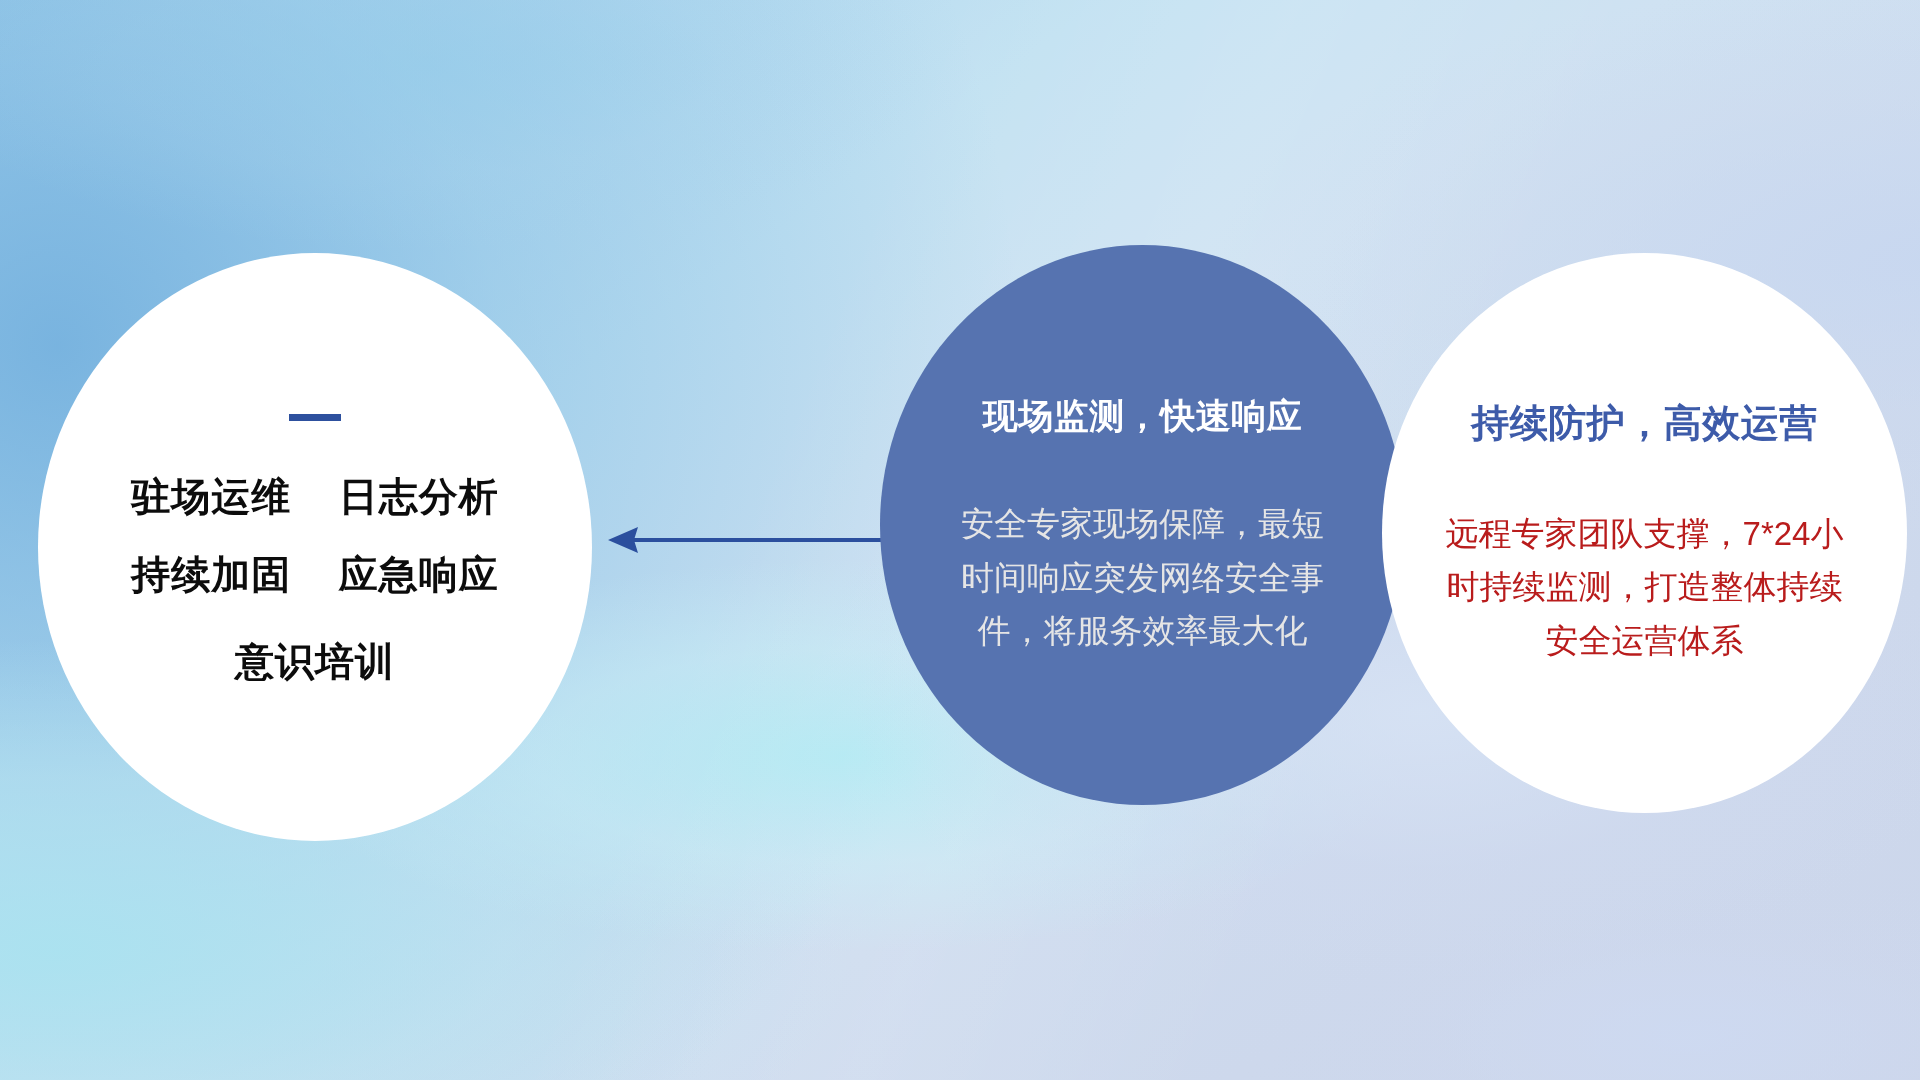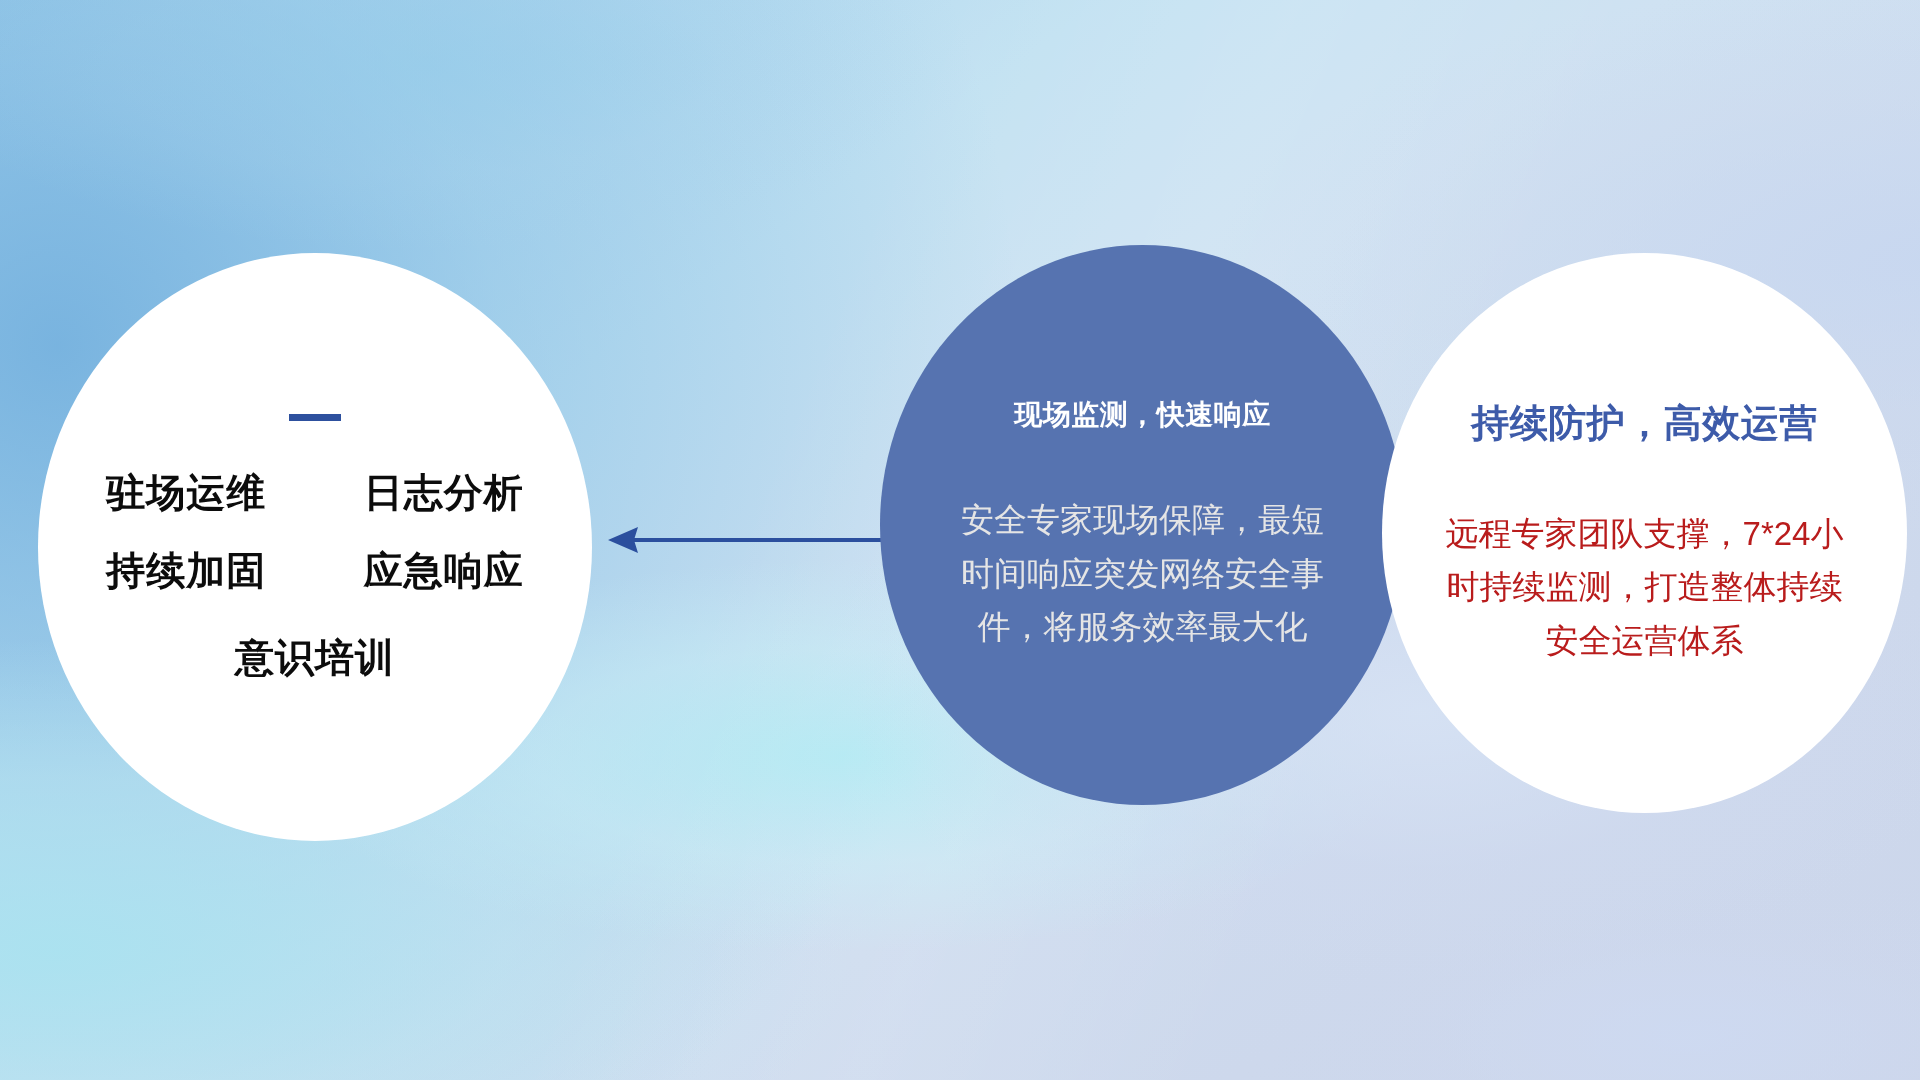--- a/index.html
+++ b/index.html
@@ -119,37 +119,36 @@
     background: #2d509e;
     margin-bottom: 56px;
   }
   .left-line {
     font-size: 39px;
     font-weight: bold;
     color: #0c0c0c;
     letter-spacing: 1px;
     line-height: 1.0;
     white-space: pre;
-    font-family: Liberation Mono, monospace;
   }
   .left-line + .left-line { margin-top: 39px; text-align: right; }
   #left-line-3 { margin-top: 48px; }
 
   
   #bubble-mid {
     left: 880px;
     top: 245px;
     width: 525px;
     height: 560px;
     background: #5673b0;
     z-index: 2;
     padding: 0 34px;
   }
   #bubble-mid .bubble-title {
-    font-size: 28px;
+    font-size: 35px;
     font-weight: bold;
     color: #ffffff;
     letter-spacing: 0.5px;
     line-height: 1.1;
     margin-top: 4px;
     white-space: nowrap;
   }
   #bubble-mid .bubble-body {
     font-size: 33px;
     color: #e5e5e5;

